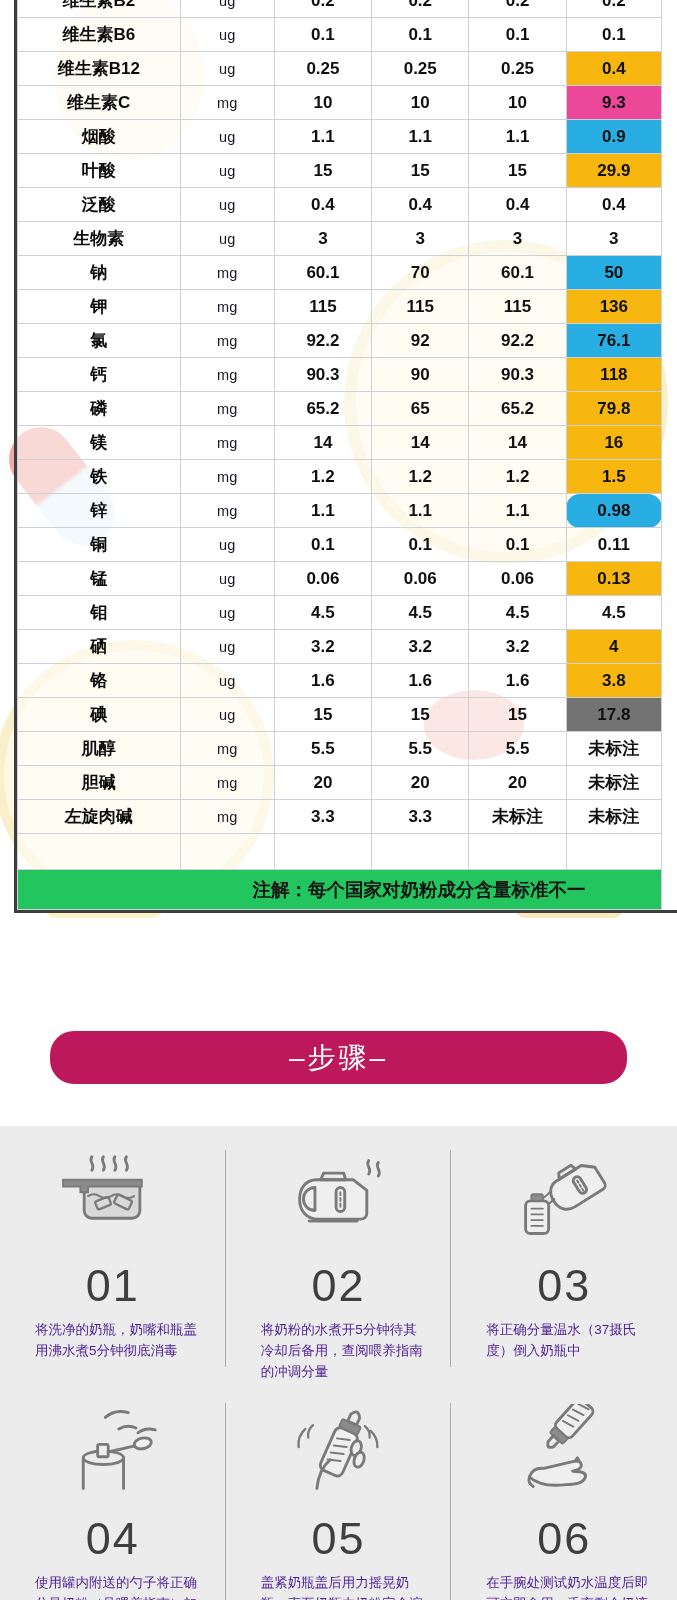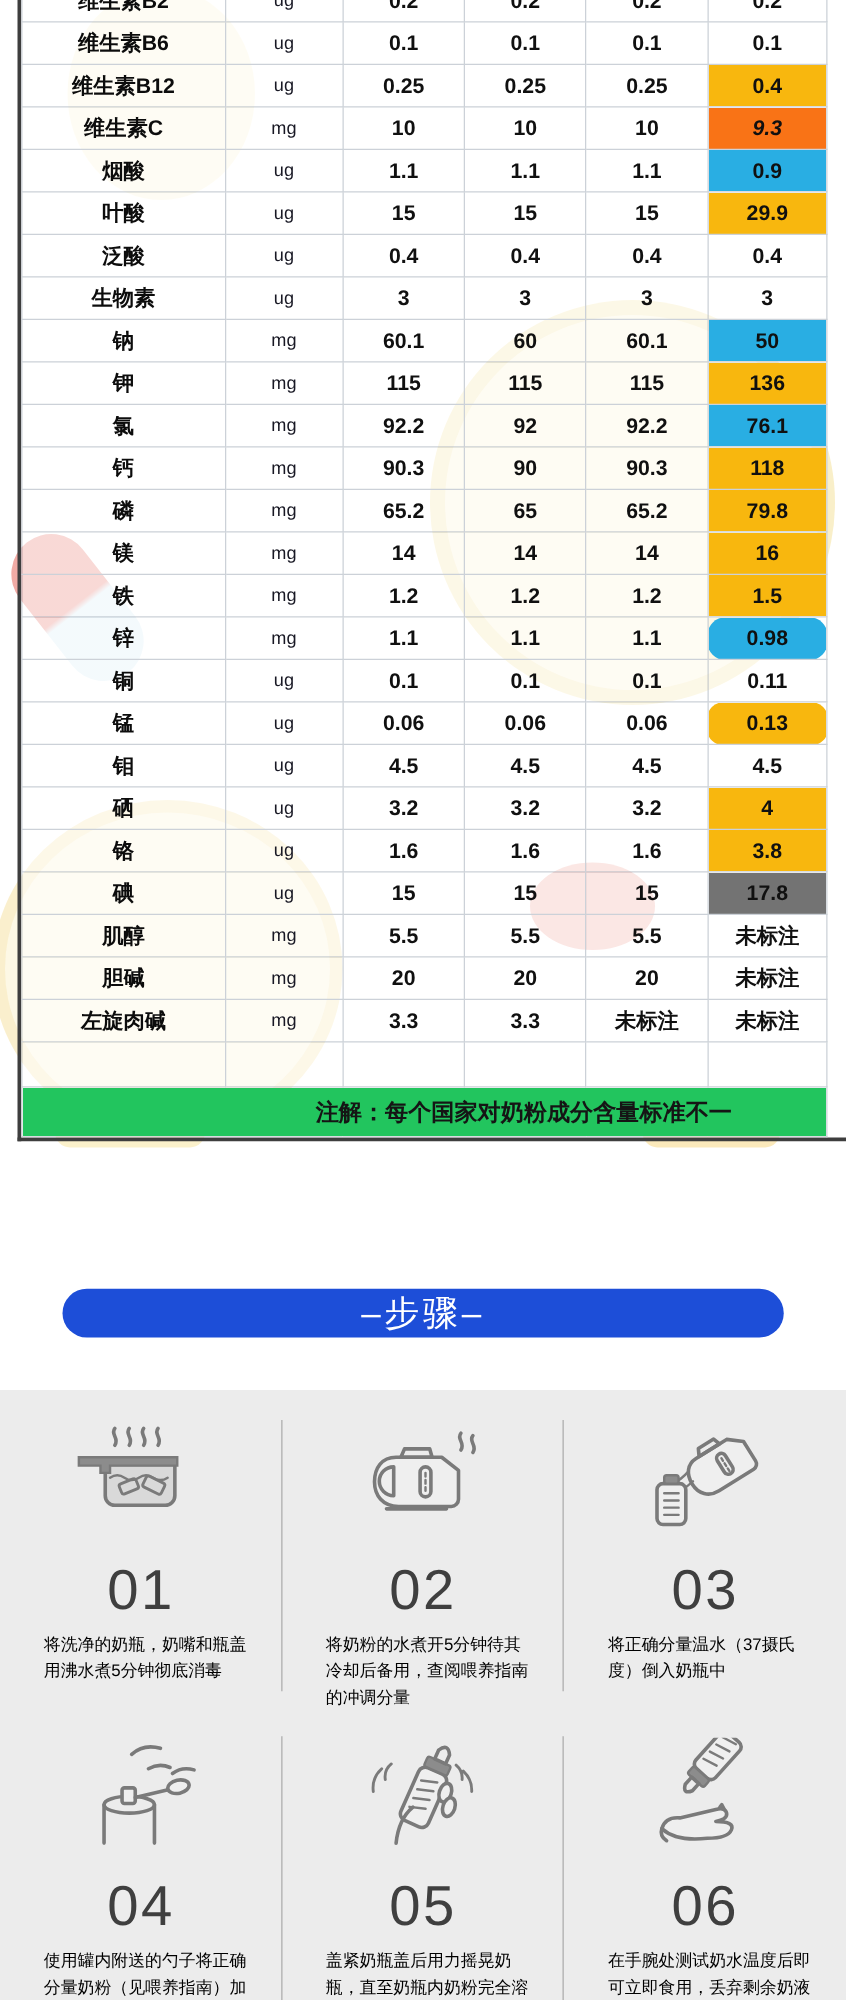--- a/index.html
+++ b/index.html
@@ -27,34 +27,34 @@
   col.c-name{width:162px}col.c-unit{width:94px}col.c-v{width:97px}col.c-v4{width:95px}
   td{border:1px solid #ccd1d8;height:31px;text-align:center;vertical-align:middle;
      background:rgba(255,255,255,.55);overflow:hidden;white-space:nowrap;}
   td.name{font-weight:bold;font-size:17px;color:#0c0c0c;}
   td.unit{font-size:14.5px;color:#181824;font-weight:500;}
   td.v{font-size:17px;font-weight:600;color:#101010;}
   tr.empty td{height:33px;}
   .note-row td{height:37px;font-weight:bold;font-size:18.5px;color:#151515;
      text-align:center;padding-left:160px;white-space:nowrap;}
 
-  .steps-btn{margin:118px auto 0;width:577px;height:39px;border-radius:24px;
-     background:#1d4ed8;color:#fff;font-size:28px;display:flex;align-items:center;
+  .steps-btn{margin:118px auto 0;width:577px;height:53px;border-radius:24px;
+     background:#be185d;color:#fff;font-size:28px;display:flex;align-items:center;
      justify-content:center;letter-spacing:3px;cursor:pointer;}
 
   .steps{margin-top:42px;background:#ececec;height:507px;display:grid;
      grid-template-columns:1fr 1fr 1fr;grid-auto-rows:253px;}
   .step{position:relative;padding-top:24px;}
   .step.divider::after{content:'';position:absolute;right:0;top:24px;bottom:12px;
      width:1px;background:#ababab;}
   .icon-box{height:98px;display:flex;align-items:center;justify-content:center;}
   .icon-box svg{width:118px;height:96px;}
   .num{text-align:center;font-size:45px;color:#3f3f3f;font-weight:400;
      letter-spacing:2px;margin-top:15px;line-height:1;}
-  .cap{margin:12px 22px 0 35px;font-size:13.5px;line-height:1.55;color:#000000;text-align:left;}
+  .cap{margin:12px 22px 0 35px;font-size:13.5px;line-height:1.55;color:#4c1d95;text-align:left;}
   .ic{stroke:#7a7a7a;stroke-width:3;fill:none;stroke-linecap:round;stroke-linejoin:round;}
   .ic-fill{fill:#d9d9d9;stroke:#7a7a7a;stroke-width:3;stroke-linejoin:round;}
   .ic-dark{fill:#8c8c8c;stroke:#7a7a7a;stroke-width:2;}
   .ic-lite{fill:#efefef;stroke:#7a7a7a;stroke-width:3;stroke-linejoin:round;}
 </style>
 </head>
 <body>
 
 <svg width="0" height="0" style="position:absolute" aria-hidden="true">
   <symbol id="boiling-pot-icon" viewBox="0 0 120 100">
@@ -162,21 +162,21 @@
     <td class="v">0.25</td>
     <td class="v">0.25</td>
     <td class="v" style="background: rgb(248, 183, 14);">0.4</td>
   </tr>
           <tr>
     <td class="name">维生素C</td>
     <td class="unit">mg</td>
     <td class="v">10</td>
     <td class="v">10</td>
     <td class="v">10</td>
-    <td class="v" style="background: #f97316; font-style: italic;">9.3</td>
+    <td class="v" style="background: #ec4899;">9.3</td>
   </tr>
           <tr>
     <td class="name">烟酸</td>
     <td class="unit">ug</td>
     <td class="v">1.1</td>
     <td class="v">1.1</td>
     <td class="v">1.1</td>
     <td class="v" style="background: rgb(41, 174, 227);">0.9</td>
   </tr>
           <tr>
@@ -200,21 +200,21 @@
     <td class="unit">ug</td>
     <td class="v">3</td>
     <td class="v">3</td>
     <td class="v">3</td>
     <td class="v">3</td>
   </tr>
           <tr>
     <td class="name">钠</td>
     <td class="unit">mg</td>
     <td class="v">60.1</td>
-    <td class="v">60</td>
+    <td class="v">70</td>
     <td class="v">60.1</td>
     <td class="v" style="background: rgb(41, 174, 227);">50</td>
   </tr>
           <tr>
     <td class="name">钾</td>
     <td class="unit">mg</td>
     <td class="v">115</td>
     <td class="v">115</td>
     <td class="v">115</td>
     <td class="v" style="background: rgb(248, 183, 14);">136</td>
@@ -274,21 +274,21 @@
     <td class="v">0.1</td>
     <td class="v">0.1</td>
     <td class="v">0.11</td>
   </tr>
           <tr>
     <td class="name">锰</td>
     <td class="unit">ug</td>
     <td class="v">0.06</td>
     <td class="v">0.06</td>
     <td class="v">0.06</td>
-    <td class="v" style="background: rgb(248, 183, 14); border-radius: 12px;">0.13</td>
+    <td class="v" style="background: rgb(248, 183, 14);">0.13</td>
   </tr>
           <tr>
     <td class="name">钼</td>
     <td class="unit">ug</td>
     <td class="v">4.5</td>
     <td class="v">4.5</td>
     <td class="v">4.5</td>
     <td class="v">4.5</td>
   </tr>
           <tr>

